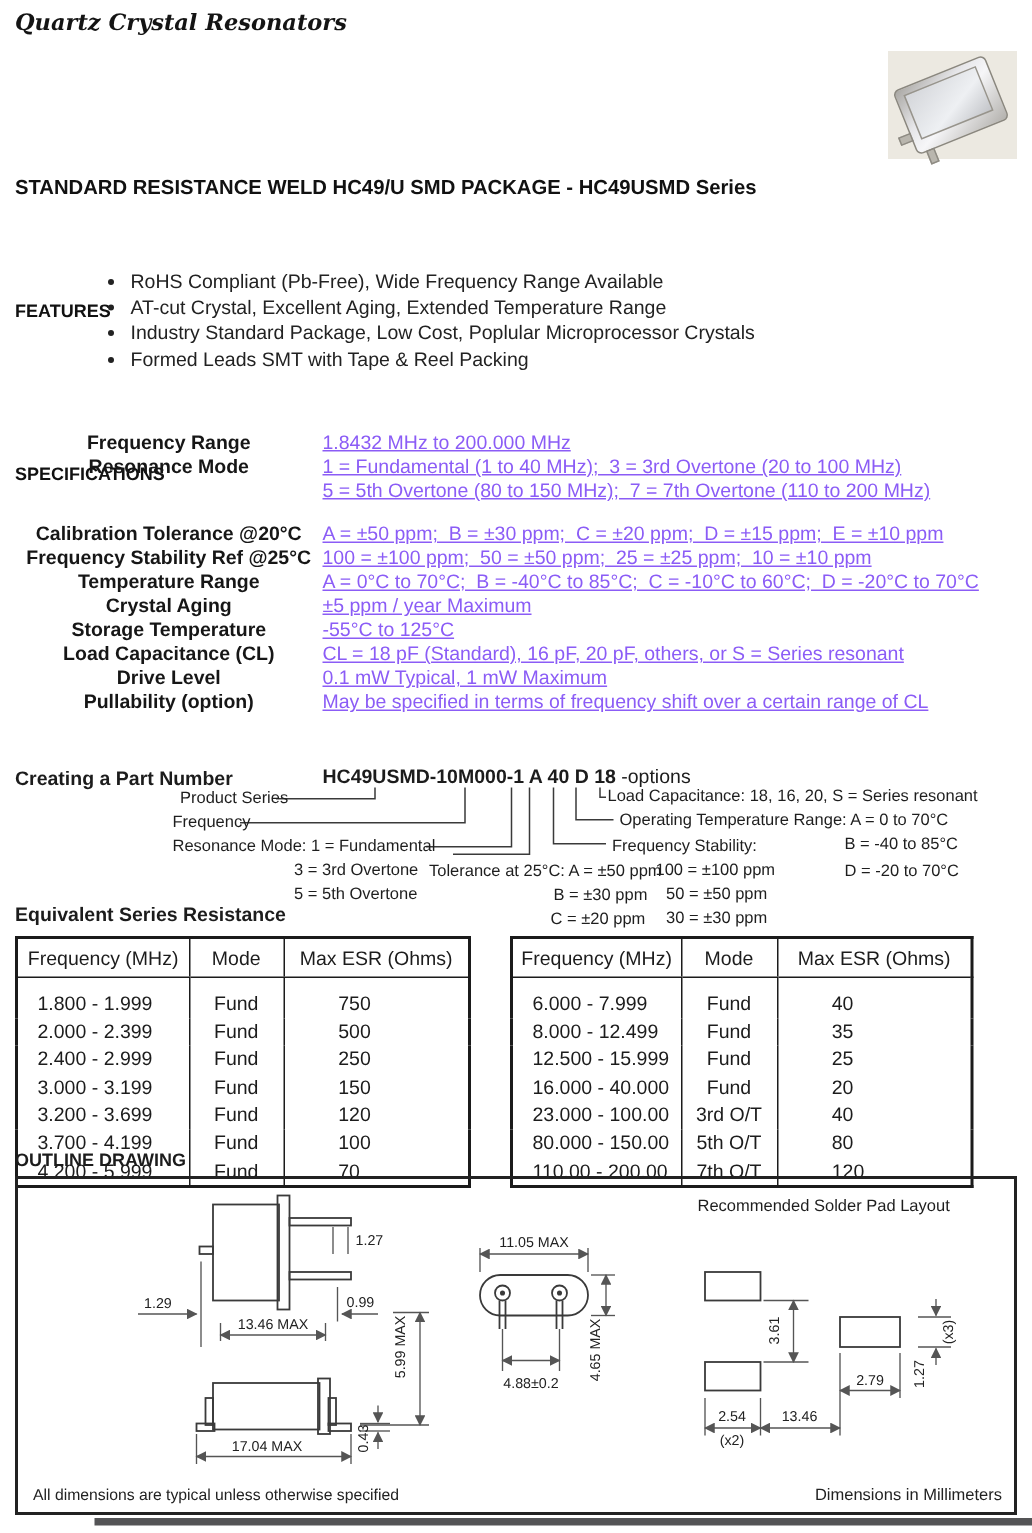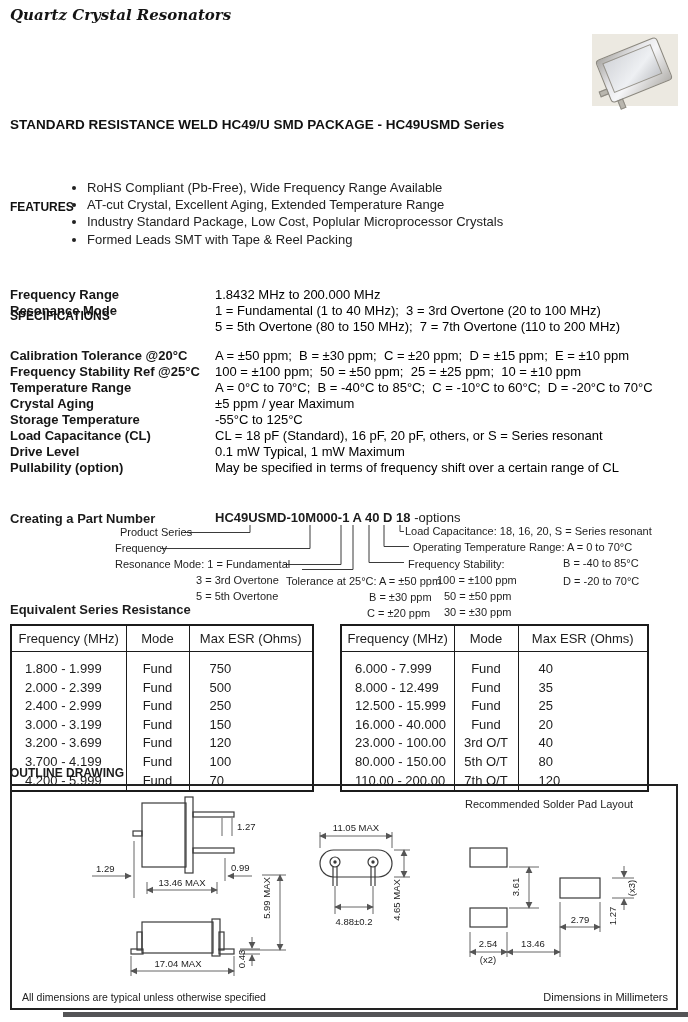--- a/index.html
+++ b/index.html
@@ -21,41 +21,41 @@
   .lead2{left:6px;top:45px;width:4px;height:8px;}
 
   .doc-title{position:absolute;left:10px;top:117px;font-size:13.5px;font-weight:bold;color:#111;}
   .sec-h{position:absolute;left:10px;font-size:12px;font-weight:bold;color:#111;margin-top:48px;}
 
   .features{position:absolute;left:50px;top:162px;margin:17px;padding-left:20px;}
   .features li{font-size:13px;line-height:17.2px;color:#222;}
 
   .specs{position:absolute;left:10px;top:287px;width:672px;}
   .spec-row{display:flex;font-size:13px;line-height:16px;}
-  .spec-label{width:205px;flex:none;font-weight:bold;color:#161616;}
-  .spec-value{white-space:pre-wrap;color:#000000;}
+  .spec-label{width:205px;flex:none;font-weight:bold;color:#161616;text-align:center;}
+  .spec-value{white-space:pre-wrap;color:#8b5cf6;text-decoration:underline;}
   .spec-spacer{height:13px;}
 
   .part{position:absolute;left:0;top:508px;width:595px;height:114px;}
   .part svg{position:absolute;left:0;top:0;}
   .pn-heading{position:absolute;left:10px;top:3px;font-size:13px;font-weight:bold;}
   .pn-code{position:absolute;left:215px;top:2px;font-size:13px;font-weight:bold;white-space:pre;}
   .pn-code .sfx{font-weight:normal;white-space:pre;}
   .pn-label{position:absolute;font-size:11px;color:#1e1e1e;white-space:nowrap;}
 
   .esr-h{position:absolute;left:10px;top:602px;font-size:13px;font-weight:bold;}
   table.esr{position:absolute;top:624px;border-collapse:collapse;table-layout:fixed;
             border:2px solid #1b1b1b;font-size:13px;}
   table.esr th{font-weight:normal;height:25px;border-bottom:1px solid #1b1b1b;text-align:center;padding:0;}
   table.esr td{padding:0;height:18.6px;line-height:18.6px;}
   table.esr th + th, table.esr td + td{border-left:1px solid #1b1b1b;}
   table.esr tbody tr:first-child td{padding-top:8px;}
   table.esr td:first-child{padding-left:13px;}
   table.esr td:nth-child(2){text-align:center;}
-  table.esr td:nth-child(3){padding-left:20px;}
+  table.esr td:nth-child(3){padding-left:36px;}
   .esr-left{left:10px;} .esr-right{left:340px;}
 
   .outline-h{position:absolute;left:10px;top:766px;font-size:12px;font-weight:bold;}
   .outline-box{position:absolute;left:10px;top:784px;width:664px;height:222px;border:2px solid #222;}
   .outline-box svg{position:absolute;left:0;top:0;}
   .pad-title{position:absolute;left:453px;top:12px;font-size:11px;color:#1e1e1e;}
   .note-l{position:absolute;left:10px;bottom:5px;font-size:10.5px;color:#222;}
   .note-r{position:absolute;right:8px;bottom:5px;font-size:11px;color:#222;}
   .bottom-bar{position:absolute;left:63px;top:1012px;width:625px;height:5px;background:#545456;}
 

